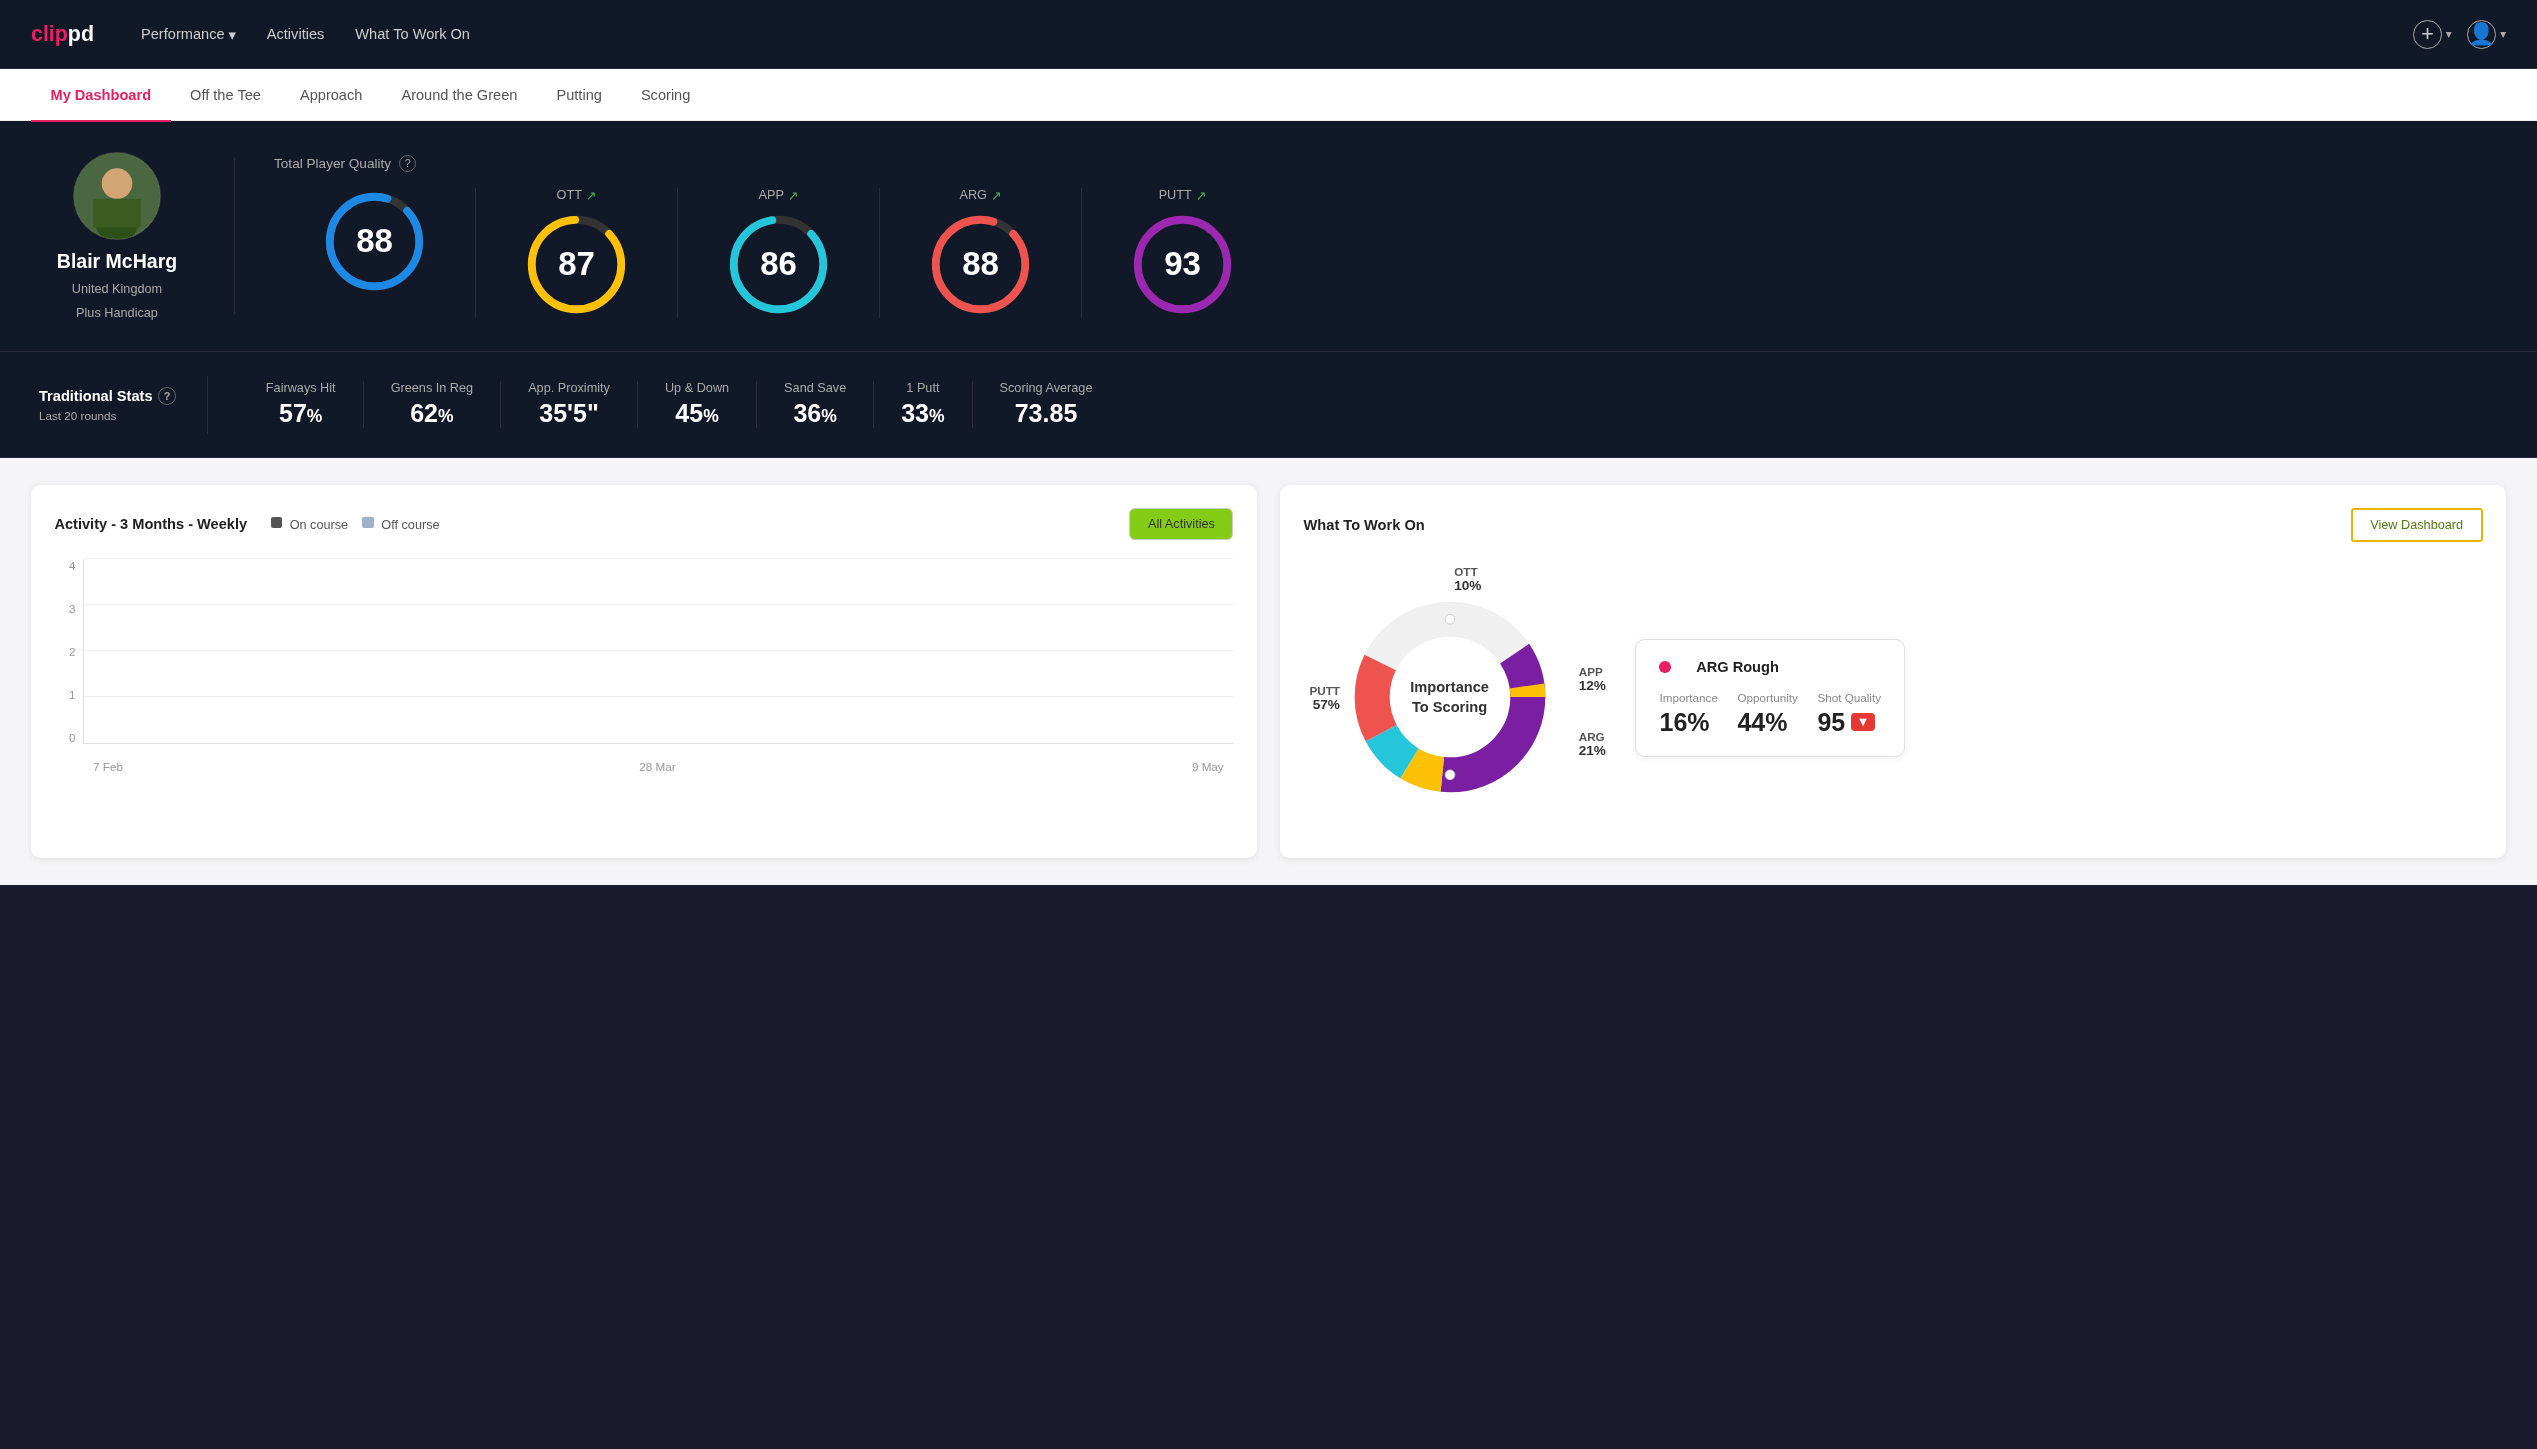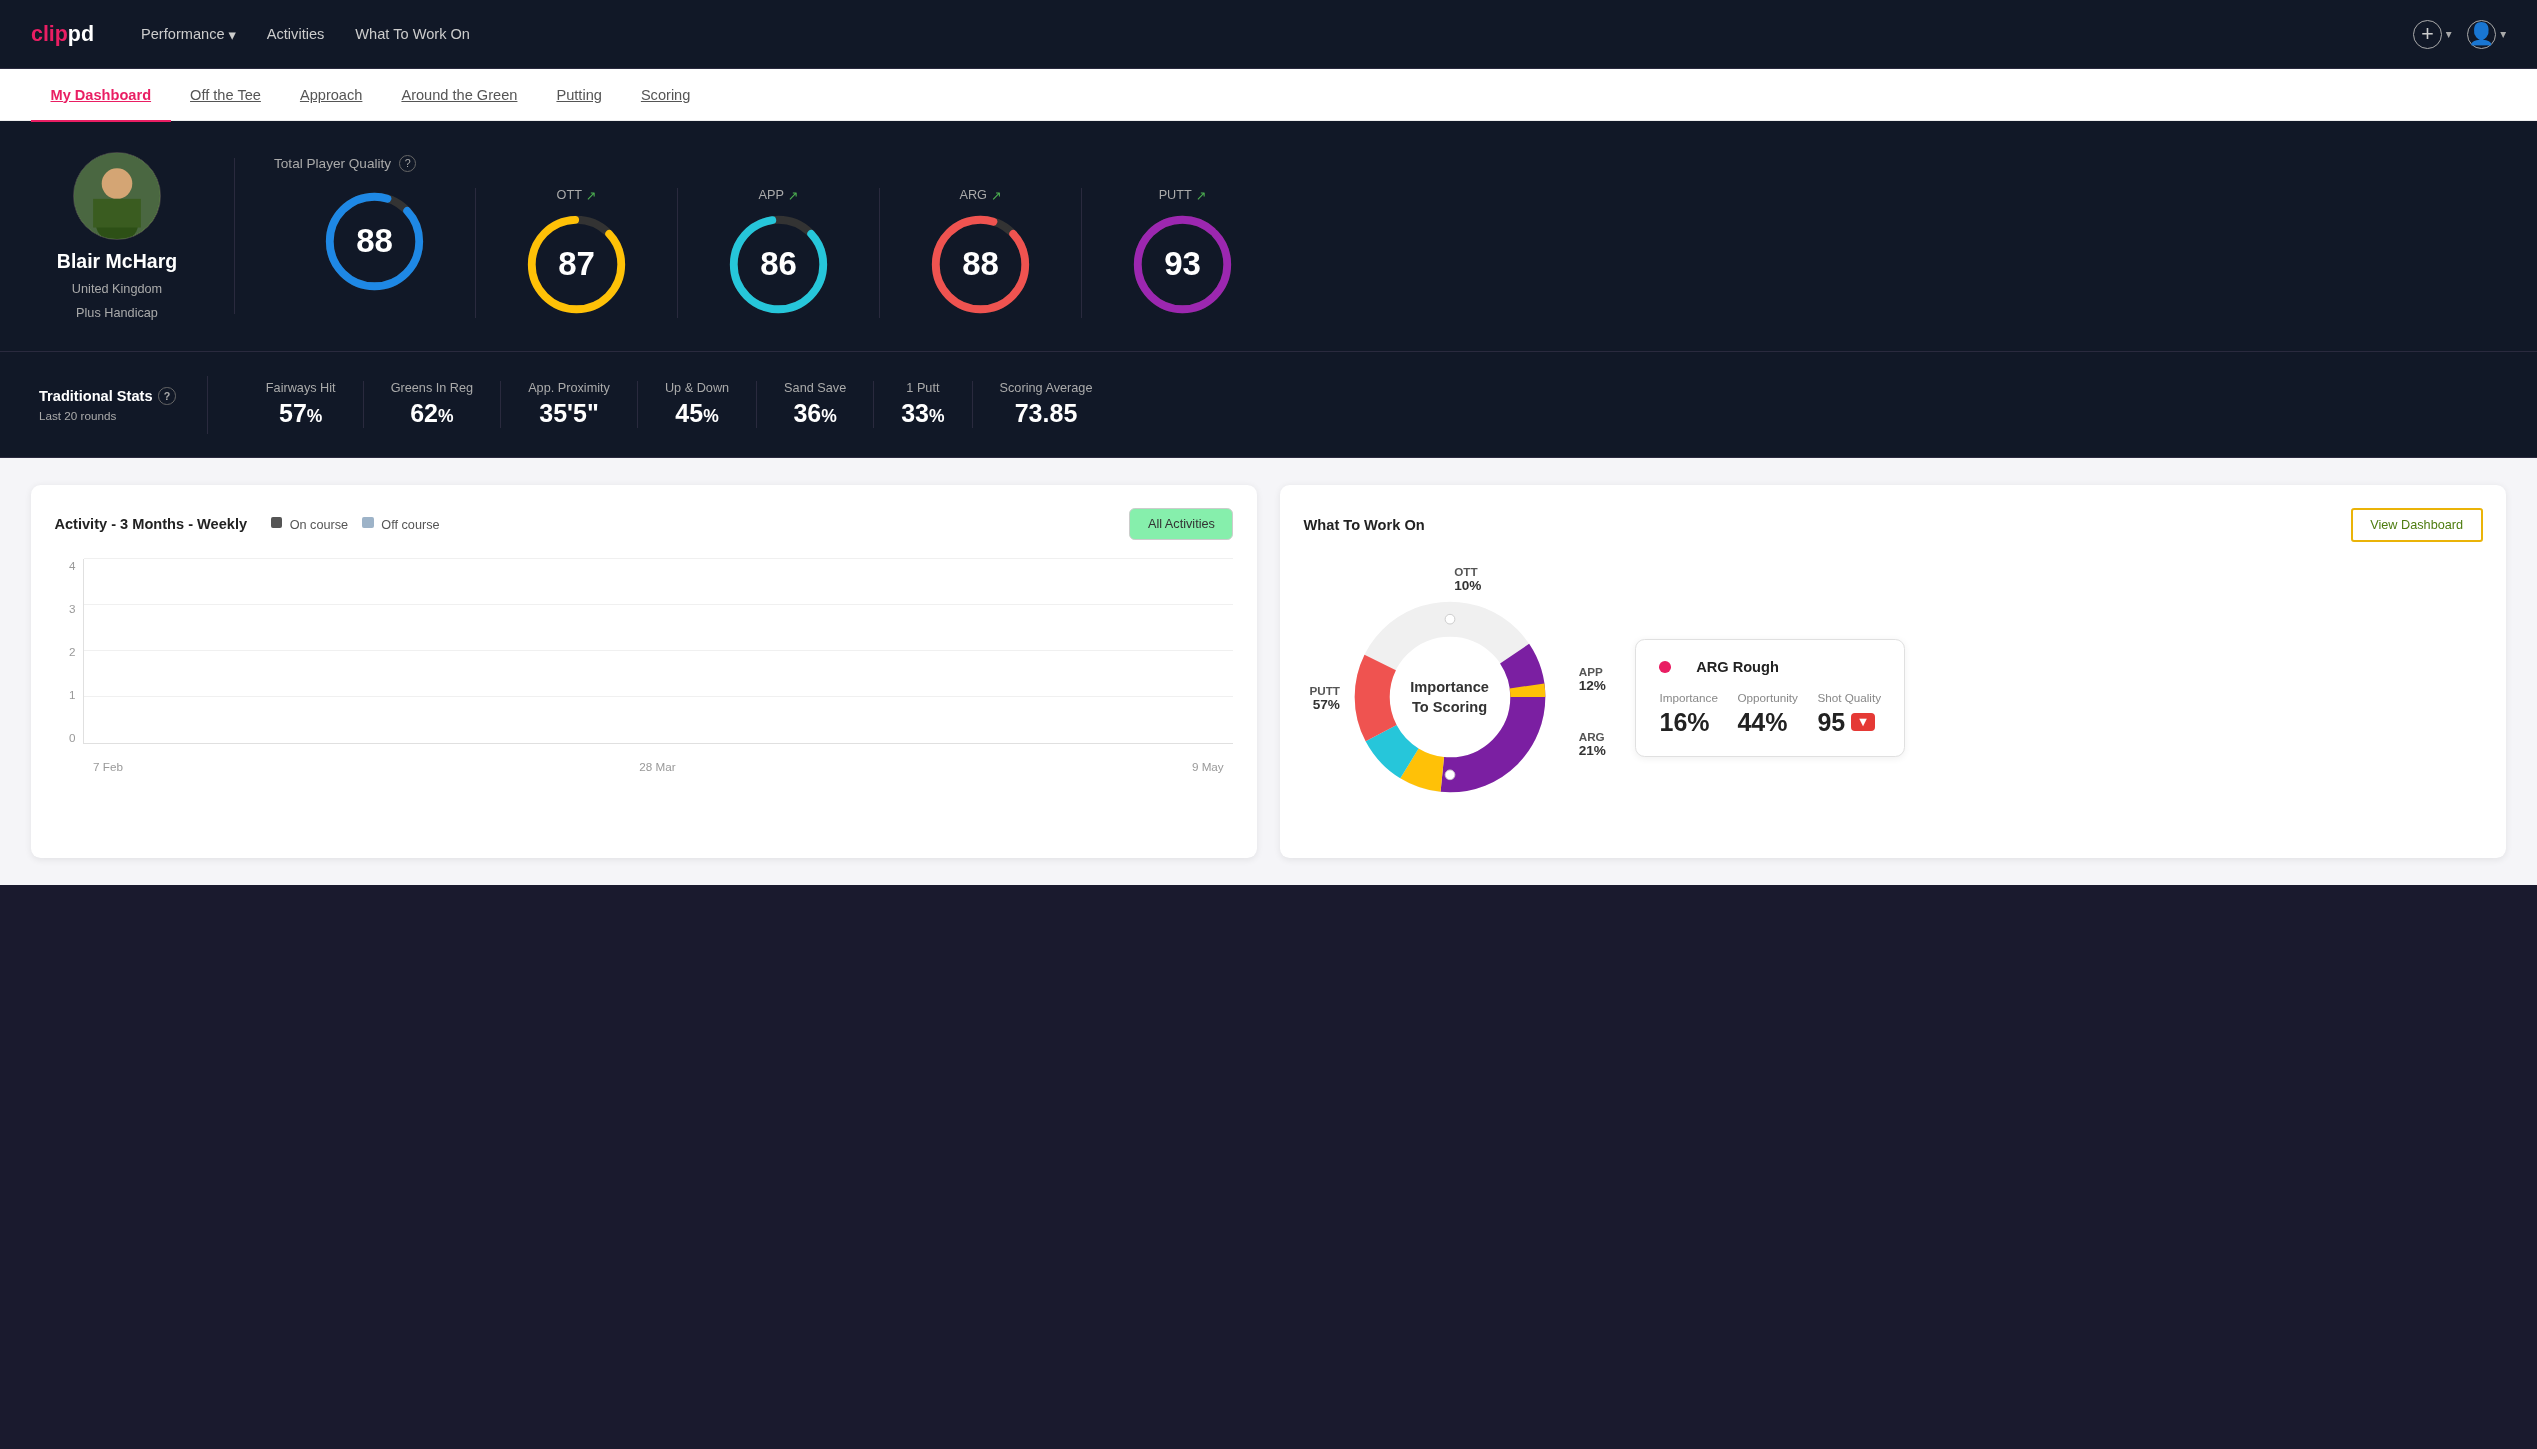--- a/index.html
+++ b/index.html
@@ -48,21 +48,20 @@
       padding: 0 31px;
       border-bottom: 1.9px solid #eee;
     }
     .tab {
       padding: 17.5px 19.5px;
       font-size: 14.6px;
       color: #555;
       cursor: pointer;
       border-bottom: 2.9px solid transparent;
       margin-bottom: -1.9px;
-      text-decoration: underline;
     }
     .tab.active {
       color: #e91e63;
       border-bottom: 2.9px solid #e91e63;
       font-weight: 600;
     }
 
     
     .hero {
       background: #111827;
@@ -154,21 +153,21 @@
       padding: 23.4px;
       flex: 1;
       box-shadow: 0 1.9px 7.8px rgba(0,0,0,0.08);
     }
     .card-header { display: flex; align-items: center; justify-content: space-between; margin-bottom: 19.5px; }
     .card-title { font-size: 14.6px; font-weight: 600; color: #222; }
     .legend { display: flex; align-items: center; gap: 14px; font-size: 12.7px; color: #555; }
     .legend-dot { width: 11.7px; height: 11.7px; border-radius: 1.9px; display: inline-block; margin-right: 3.9px; }
     .all-activities-btn {
       border: 1px solid #ccc;
-      background: #86efac;
+      background: #84cc16;
       padding: 7.8px 17.5px;
       border-radius: 5.8px;
       font-size: 12.7px;
       color: #333;
       cursor: pointer;
     }
 
     .chart-area { position: relative; height: 214px; }
     .chart-y-labels {
       position: absolute;

